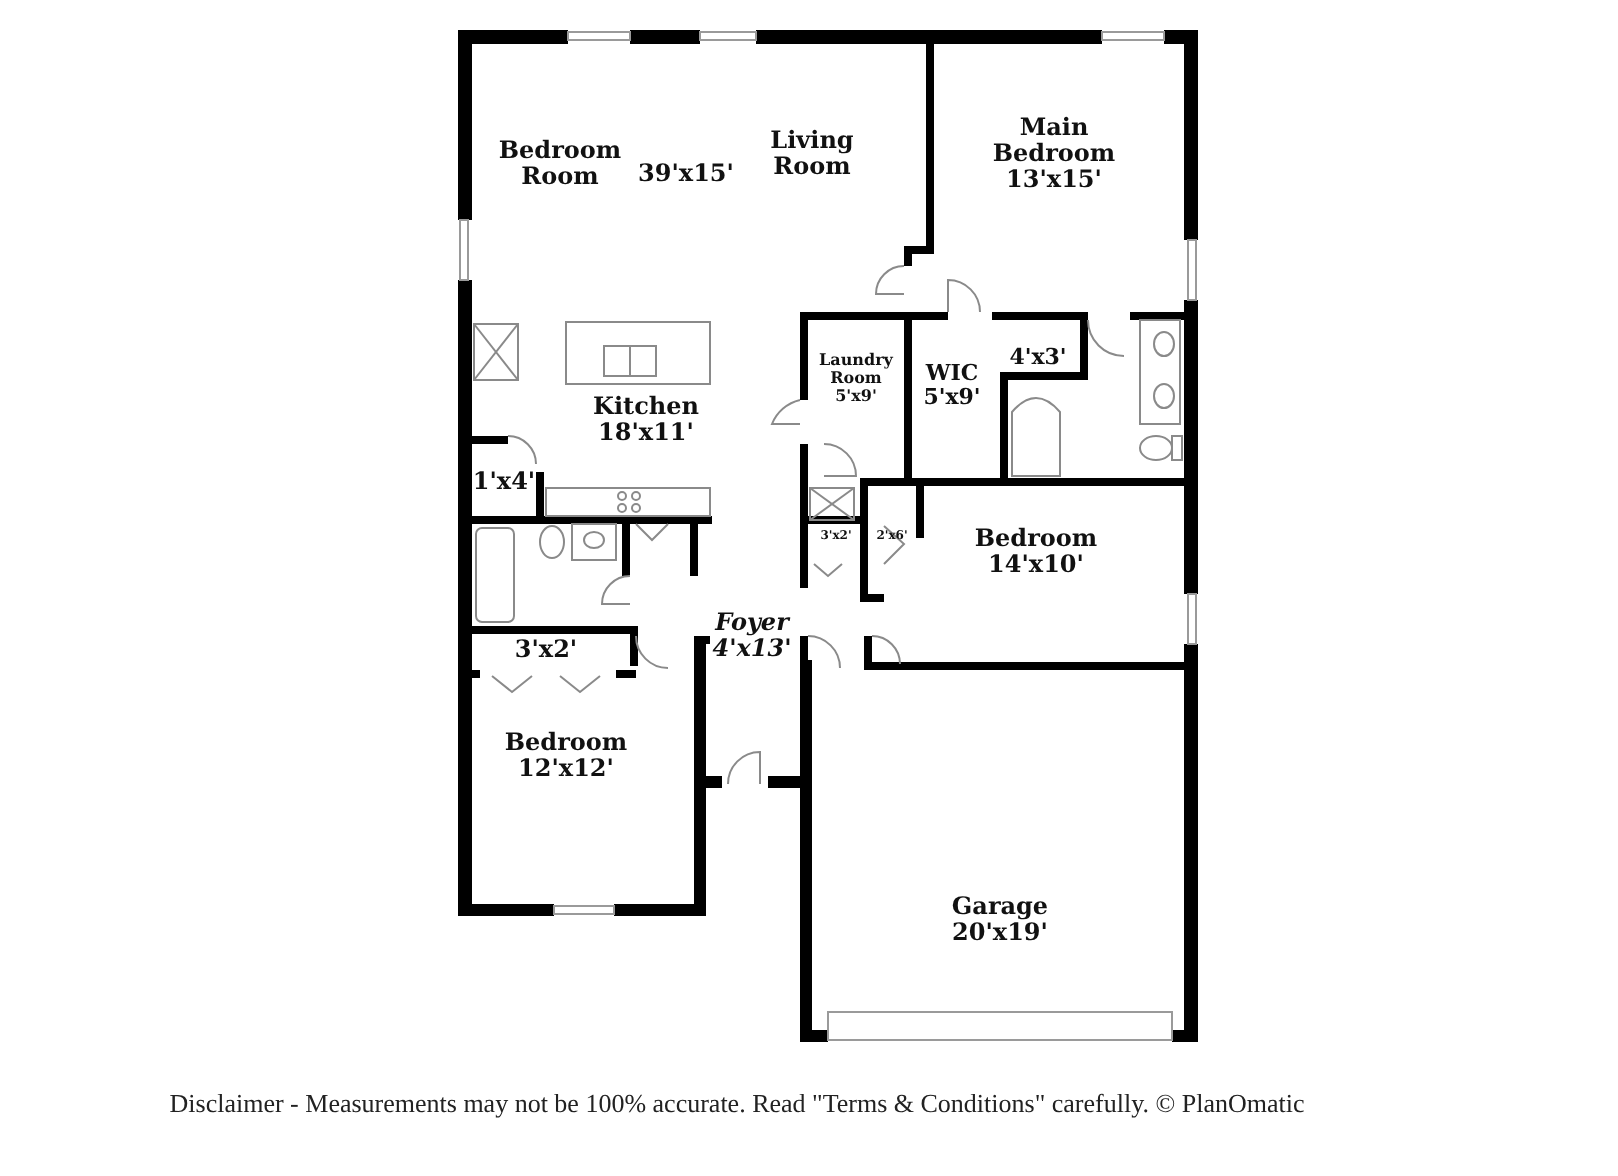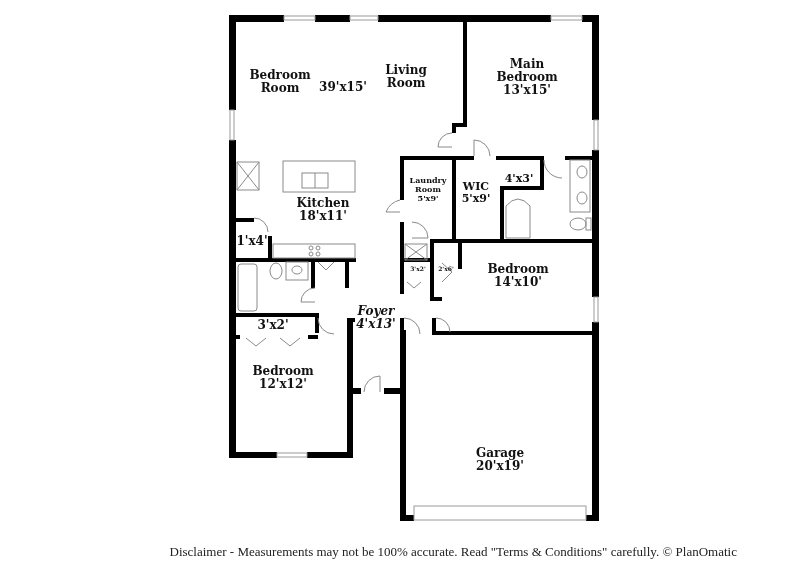--- a/index.html
+++ b/index.html
@@ -4,21 +4,21 @@
 <style>
   html, body { margin: 0; padding: 0; background: #ffffff; }
   body { width: 809px; height: 588px; position: relative; overflow: hidden; font-family: "DejaVu Serif", serif; }
   #plan { position: absolute; left: 0; top: 0; width: 809px; height: 588px; }
   .lbl { position: absolute; text-align: center; font-family: "DejaVu Serif", serif; font-weight: bold; color: #111; line-height: 12px; white-space: nowrap; transform: translate(-50%, -50%); }
   .lbl span { display: block; }
   .lg { font-size: 12px; line-height: 13px; }
   .md { font-size: 11px; line-height: 12px; }
   .sm { font-size: 8px; line-height: 9px; }
   .xs { font-size: 6px; line-height: 7px; }
-  #disclaimer { position: absolute; left: 0; width: 737px; top: 544px; text-align: right; font-family: "Liberation Serif", serif; font-size: 13px; color: #222; }
+  #disclaimer { position: absolute; left: 0; width: 737px; top: 544px; text-align: center; font-family: "Liberation Serif", serif; font-size: 13px; color: #222; }
 </style>
 </head>
 <body>
 
 <svg id="plan" viewBox="0 0 809 588" xmlns="http://www.w3.org/2000/svg">
 
   <g fill="#000">
 
     <rect x="229" y="15" width="55" height="7"></rect>
     <rect x="315" y="15" width="35" height="7"></rect>

